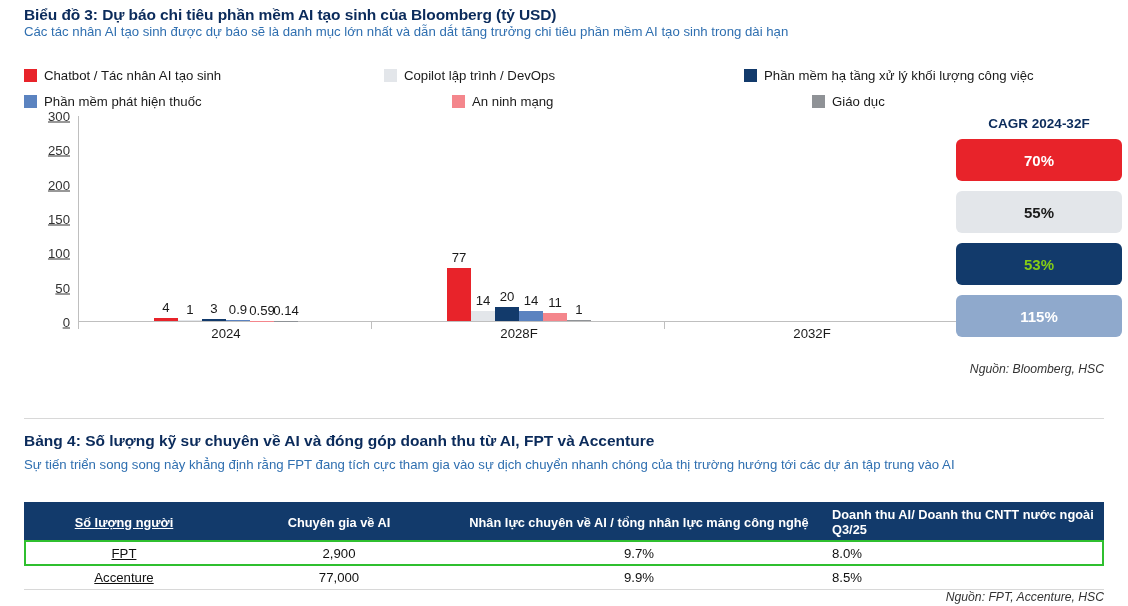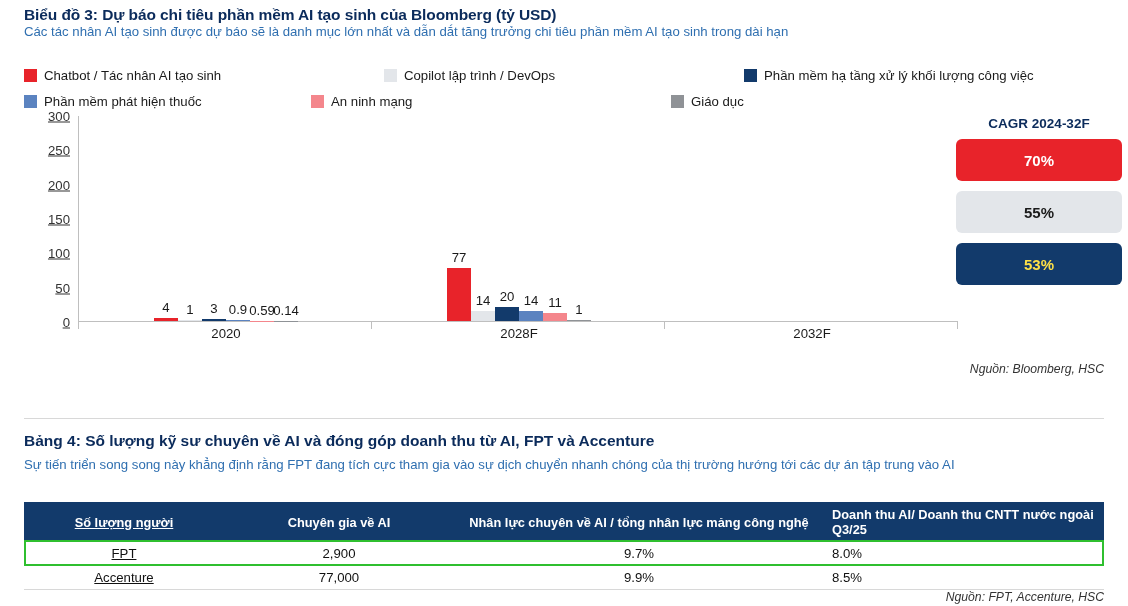--- a/index.html
+++ b/index.html
@@ -126,21 +126,21 @@
         <div class="legend-item" style="width:360px">
           <span class="legend-swatch" style="background:#e3e6ea"></span>
           <span class="legend-label">Copilot lập trình / DevOps</span>
         </div>
         <div class="legend-item">
           <span class="legend-swatch" style="background:#123a6b"></span>
           <span class="legend-label">Phần mềm hạ tầng xử lý khối lượng công việc</span>
         </div>
       </div>
       <div class="legend-row">
-        <div class="legend-item" style="width:287px">
+        <div class="legend-item" style="width:428px">
           <span class="legend-swatch" style="background:#5b83c0"></span>
           <span class="legend-label">Phần mềm phát hiện thuốc</span>
         </div>
         <div class="legend-item" style="width:360px">
           <span class="legend-swatch" style="background:#f4868c"></span>
           <span class="legend-label">An ninh mạng</span>
         </div>
         <div class="legend-item">
           <span class="legend-swatch" style="background:#8f9296"></span>
           <span class="legend-label">Giáo dục</span>
@@ -185,21 +185,21 @@
           </div>
           <div class="bar-wrap">
             <span class="bar-value">0.59</span>
             <div class="bar" style="height:0.4px;background:#f4868c"></div>
           </div>
           <div class="bar-wrap">
             <span class="bar-value">0.14</span>
             <div class="bar" style="height:0.3px;background:#8f9296"></div>
           </div>
         </div>
-        <div class="xlabel" style="left:148px">2020</div>
+        <div class="xlabel" style="left:148px">2024</div>
 
         <div class="group" style="left:369px">
           <div class="bar-wrap">
             <span class="bar-value">77</span>
             <div class="bar" style="height:52.9px;background:#e8232a"></div>
           </div>
           <div class="bar-wrap">
             <span class="bar-value">14</span>
             <div class="bar" style="height:9.6px;background:#e3e6ea"></div>
           </div>
@@ -223,21 +223,22 @@
         <div class="xlabel" style="left:441px">2028F</div>
 
         <div class="xlabel" style="left:734px">2032F</div>
       </div>
     </div>
 
     <div class="cagr">
       <div class="cagr-title">CAGR 2024-32F</div>
       <div class="cagr-pill" style="background:#e8232a;color:#ffffff">70%</div>
       <div class="cagr-pill" style="background:#e3e6ea;color:#1a1a1a">55%</div>
-      <div class="cagr-pill" style="background:#123a6b;color:#fde047">53%</div>
+      <div class="cagr-pill" style="background:#123a6b;color:#84cc16">53%</div>
+      <div class="cagr-pill" style="background:#8fa9cc;color:#ffffff">115%</div>
     </div>
 
     <div class="source-1">Nguồn: Bloomberg, HSC</div>
   </div>
 
   <div class="table-block">
     <div class="divider"></div>
     <div class="table-title">Bảng 4: Số lượng kỹ sư chuyên về AI và đóng góp doanh thu từ AI, FPT và Accenture</div>
     <div class="table-subtitle">Sự tiến triển song song này khẳng định rằng FPT đang tích cực tham gia vào sự dịch chuyển nhanh chóng của thị trường hướng tới các dự án tập trung vào AI</div>
 

